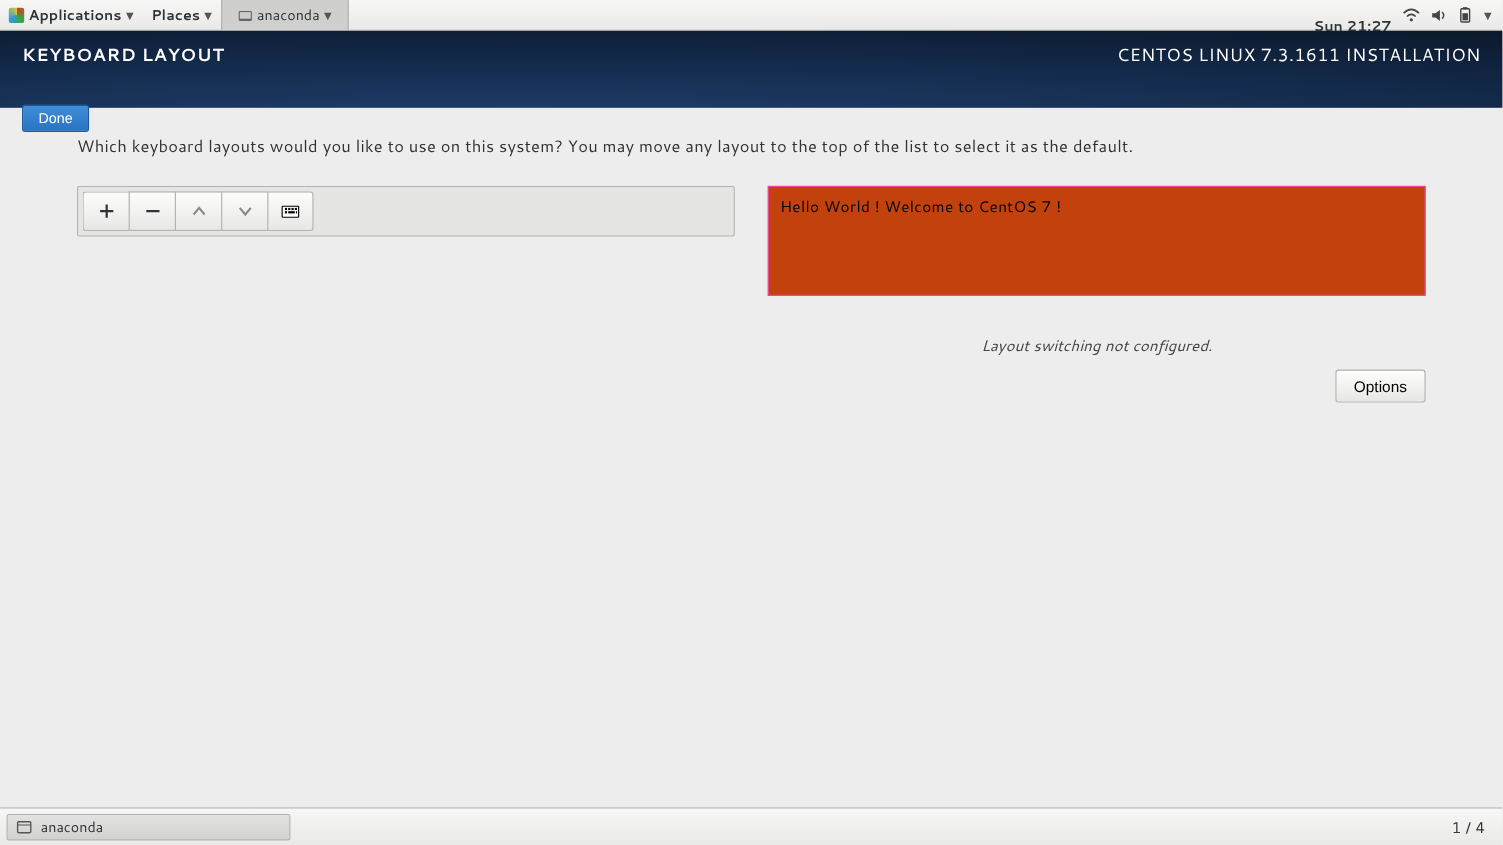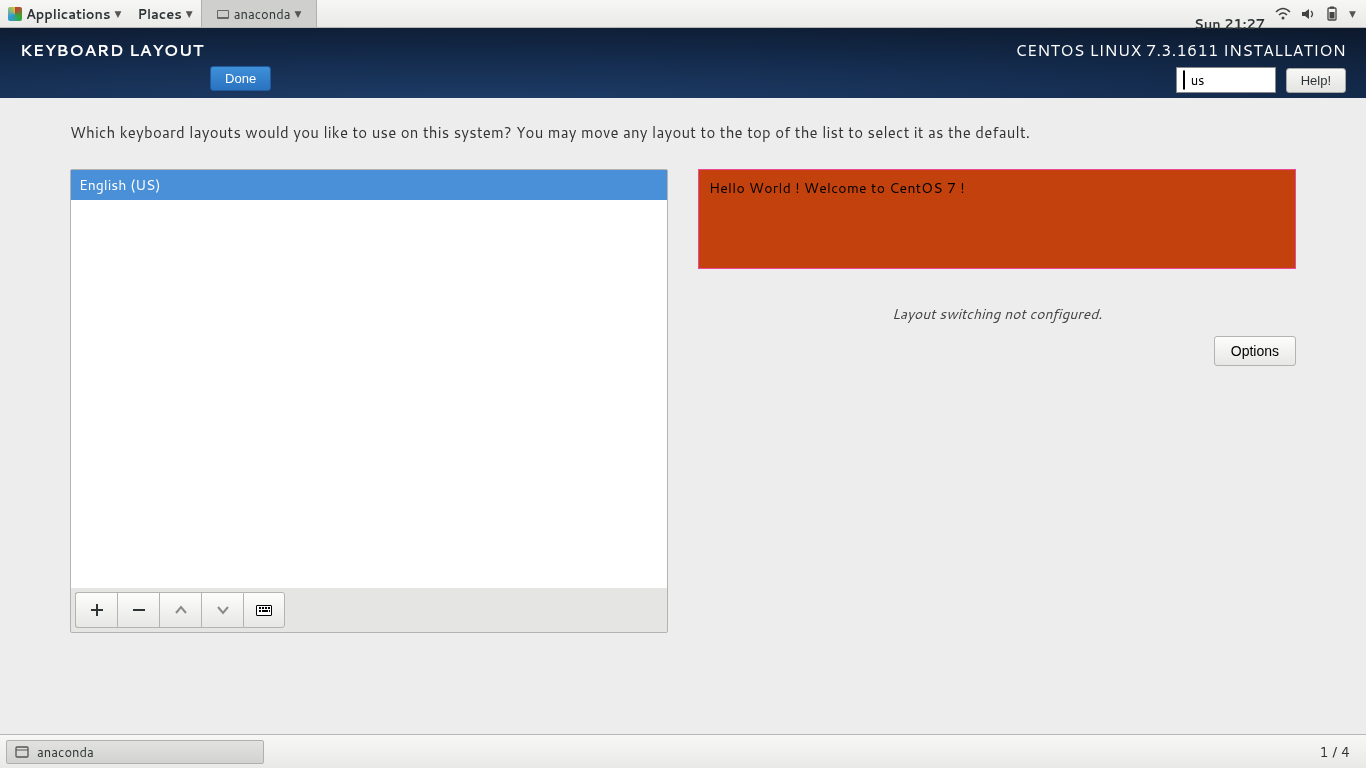--- a/index.html
+++ b/index.html
@@ -49,21 +49,21 @@
 
   
   .anaconda-header {
     height: 70px;
     background: radial-gradient(ellipse 160% 180% at 35% 110%, #1f3e6a 0%, #132a4b 40%, #0d1a2e 70%, #07111e 100%);
     color: #fff;
     display: flex;
     align-items: flex-start;
     padding: 10px 20px 0 20px;
   }
-  .anaconda-header .left { display: flex; flex-direction: row; gap: 6px; }
+  .anaconda-header .left { display: flex; flex-direction: column; gap: 6px; }
   .anaconda-header h1 {
     font-size: 16px; font-weight: 600; letter-spacing: 0.5px;
   }
   .done-btn {
     align-self: flex-start;
     background: linear-gradient(#3f8fd9, #2a73c0);
     border: 1px solid #1e5a9c;
     border-radius: 3px;
     color: #fff;
     padding: 4px 14px;
@@ -239,39 +239,29 @@
 </div>
 
 <div class="anaconda-header">
   <div class="left">
     <h1>KEYBOARD LAYOUT</h1>
     <button class="done-btn">Done</button>
   </div>
   <div class="spacer2"></div>
   <div class="right">
     <div class="title2">CENTOS LINUX 7.3.1611 INSTALLATION</div>
-    <div class="right-row">
-      <div class="kb-ind">
-        <span style="display:inline-block"><span class="kbd-glyph"></span></span>
-        <span>us</span>
-      </div>
-      <button class="help-btn">Help!</button>
-    </div>
   </div>
 </div>
 
 <div class="content">
   <p class="prompt">Which keyboard layouts would you like to use on this system?  You may move any layout to the top of the list to select it as the default.</p>
 
   <div class="two-col">
     <div class="left-col">
       <div class="kb-list-wrap">
-        <div class="kb-list">
-          <div class="row selected">English (US)</div>
-        </div>
         <div class="kb-tools">
           <div class="tool-btn" title="Add">
             <svg width="14" height="14">
                 <path d="M7 1 v12 M1 7 h12" stroke="#2e3436" stroke-width="2"></path>
               </svg>
           </div>
           <div class="tool-btn" title="Remove">
             <svg width="14" height="14">
                 <path d="M1 7 h12" stroke="#2e3436" stroke-width="2"></path>
               </svg>

